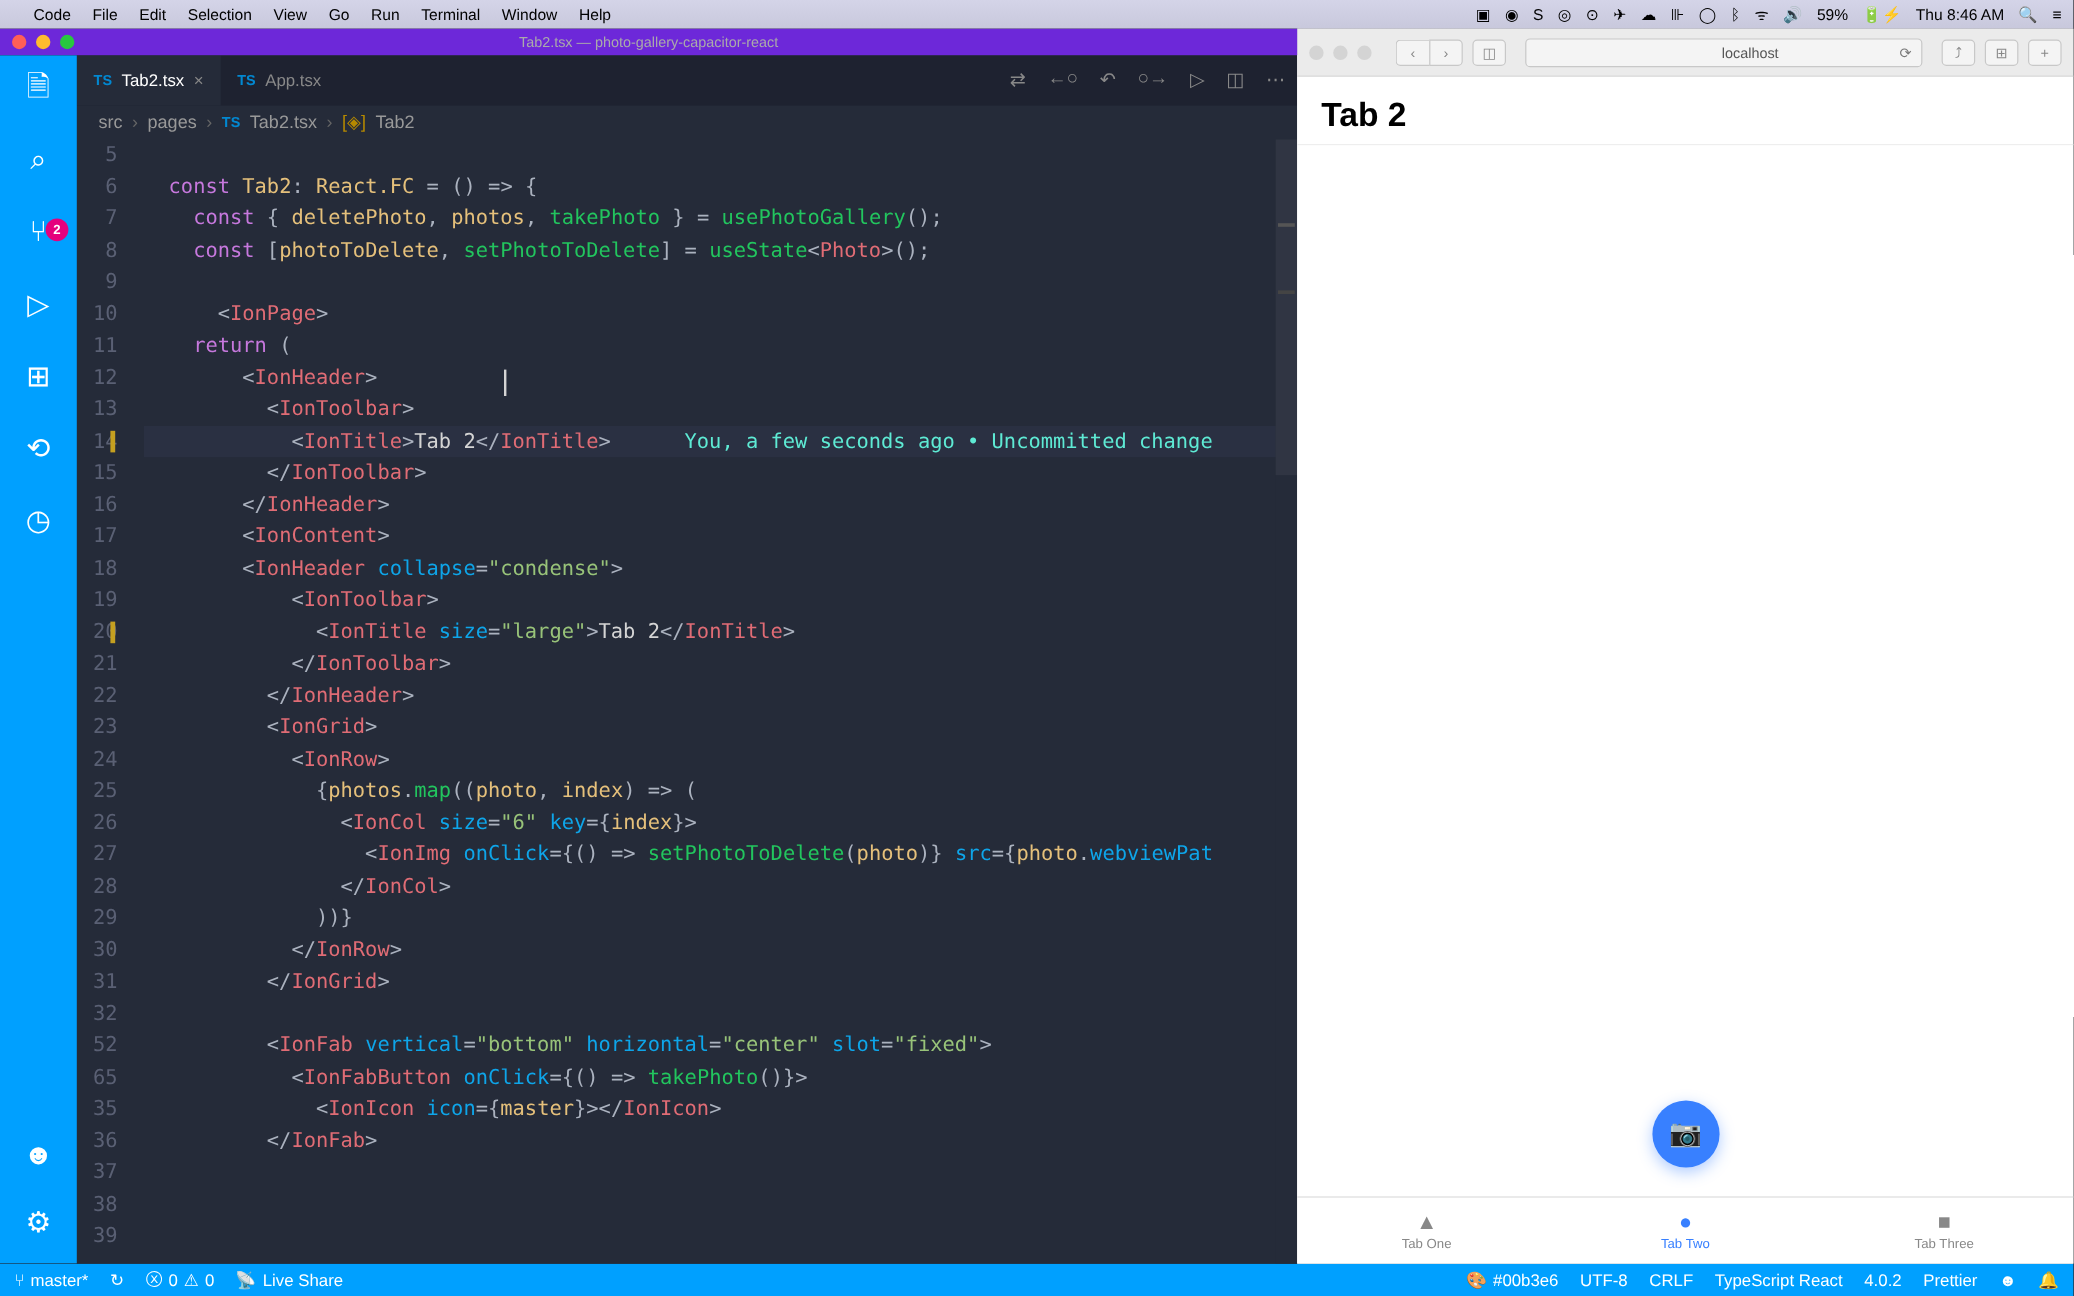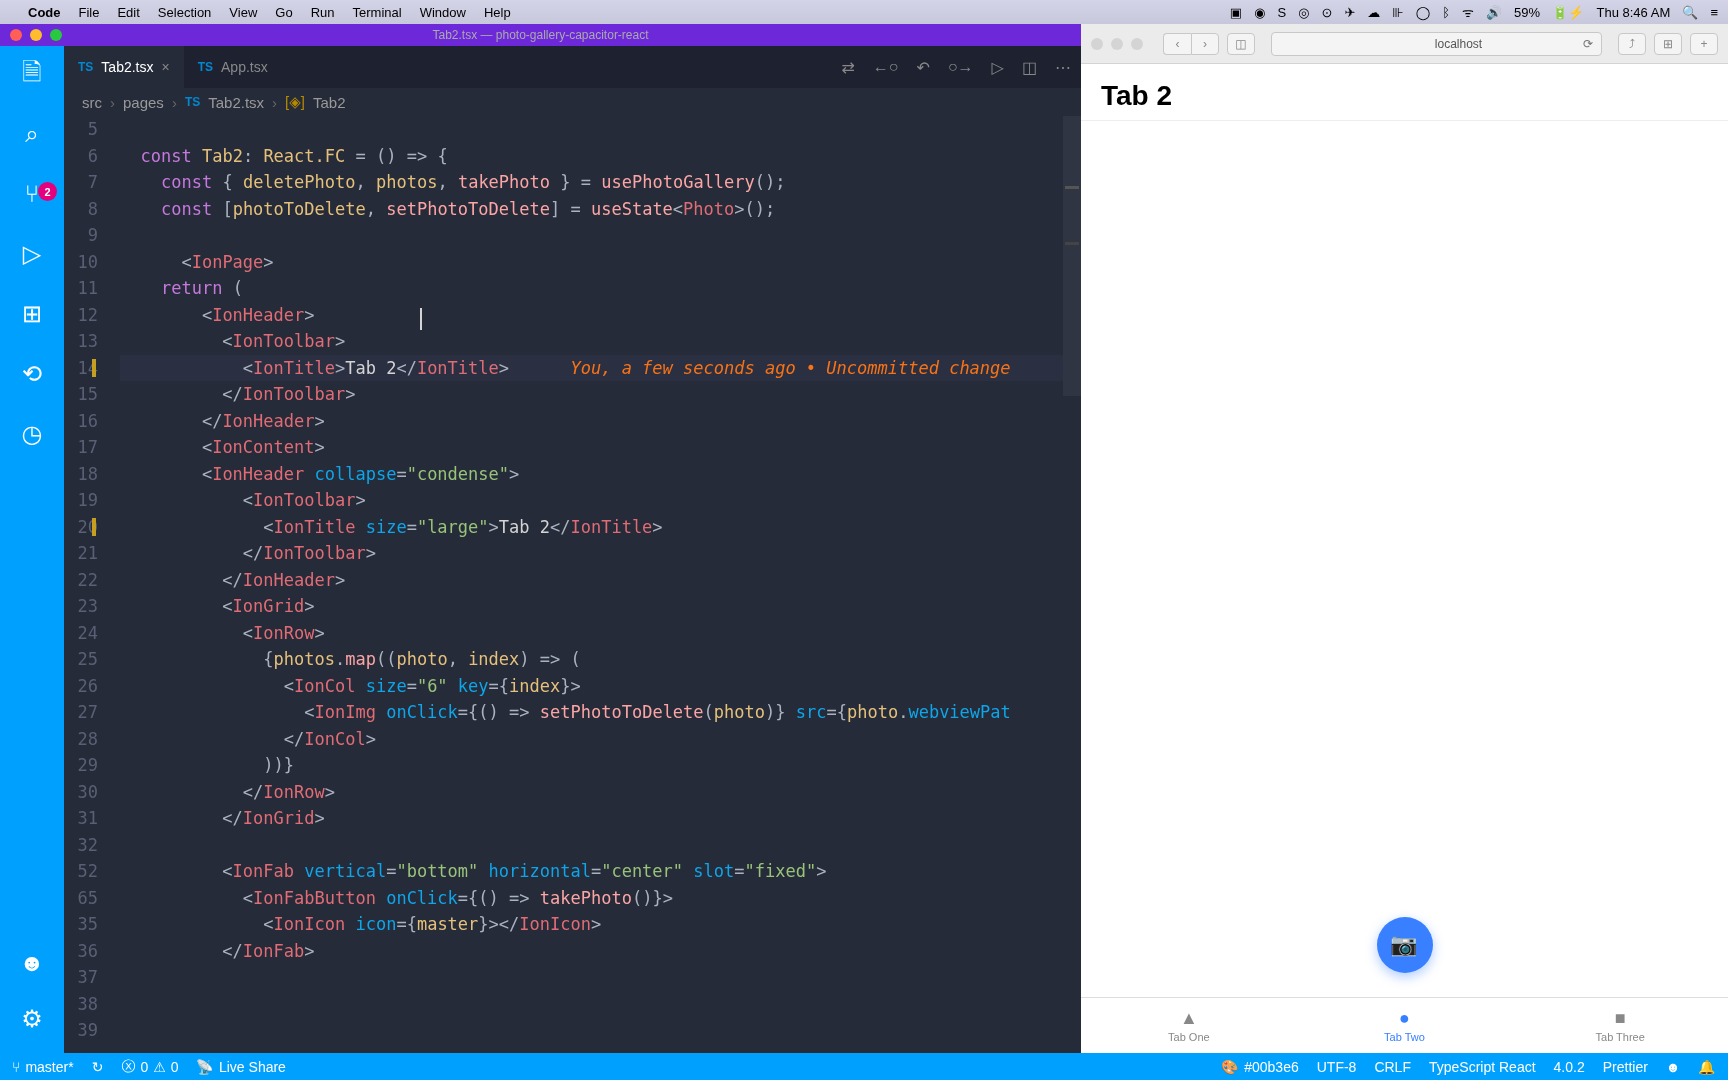--- a/index.html
+++ b/index.html
@@ -18,21 +18,21 @@
       background: linear-gradient(#d4d4e8, #c8c8dc);
       display: flex;
       align-items: center;
       padding: 0 10px;
       font-size: 13px;
       color: #000;
       justify-content: space-between;
     }
     .menubar-left { display: flex; align-items: center; gap: 18px; }
     .menubar-left .apple { font-size: 15px; }
-    .menubar-left .appname { font-weight: 700; }
+    .menubar-left .appname { font-weight: 400; }
     .menubar-right { display: flex; align-items: center; gap: 12px; font-size: 13px; }
     .menubar-right .icon { font-size: 13px; }
     
     
     .main-area {
       display: flex;
       height: calc(100% - 24px - 27px);
     }
     
     
@@ -186,26 +186,26 @@
       width: 4px;
       height: 18px;
       background: #c5a020;
     }
     .code-lines { flex: 1; }
     .code-line { height: 26.5px; white-space: pre; color: #d4d4d4; }
     .code-line.current { background: #2a3042; }
     
     .kw { color: #c678dd; }
     .var { color: #e5c07b; }
-    .fn { color: #fca5a5; }
+    .fn { color: #22c55e; }
     .str { color: #98c379; }
     .tag { color: #e06c75; }
     .attr { color: #0ea5e9; }
     .punct { color: #abb2bf; }
-    .annot { color: #f97316; font-style: italic; }
+    .annot { color: #5eead4; }
     .type { color: #e5c07b; }
     
     .minimap {
       position: absolute;
       right: 0;
       top: 0;
       width: 18px;
       height: 100%;
       background: #252b39;
     }

